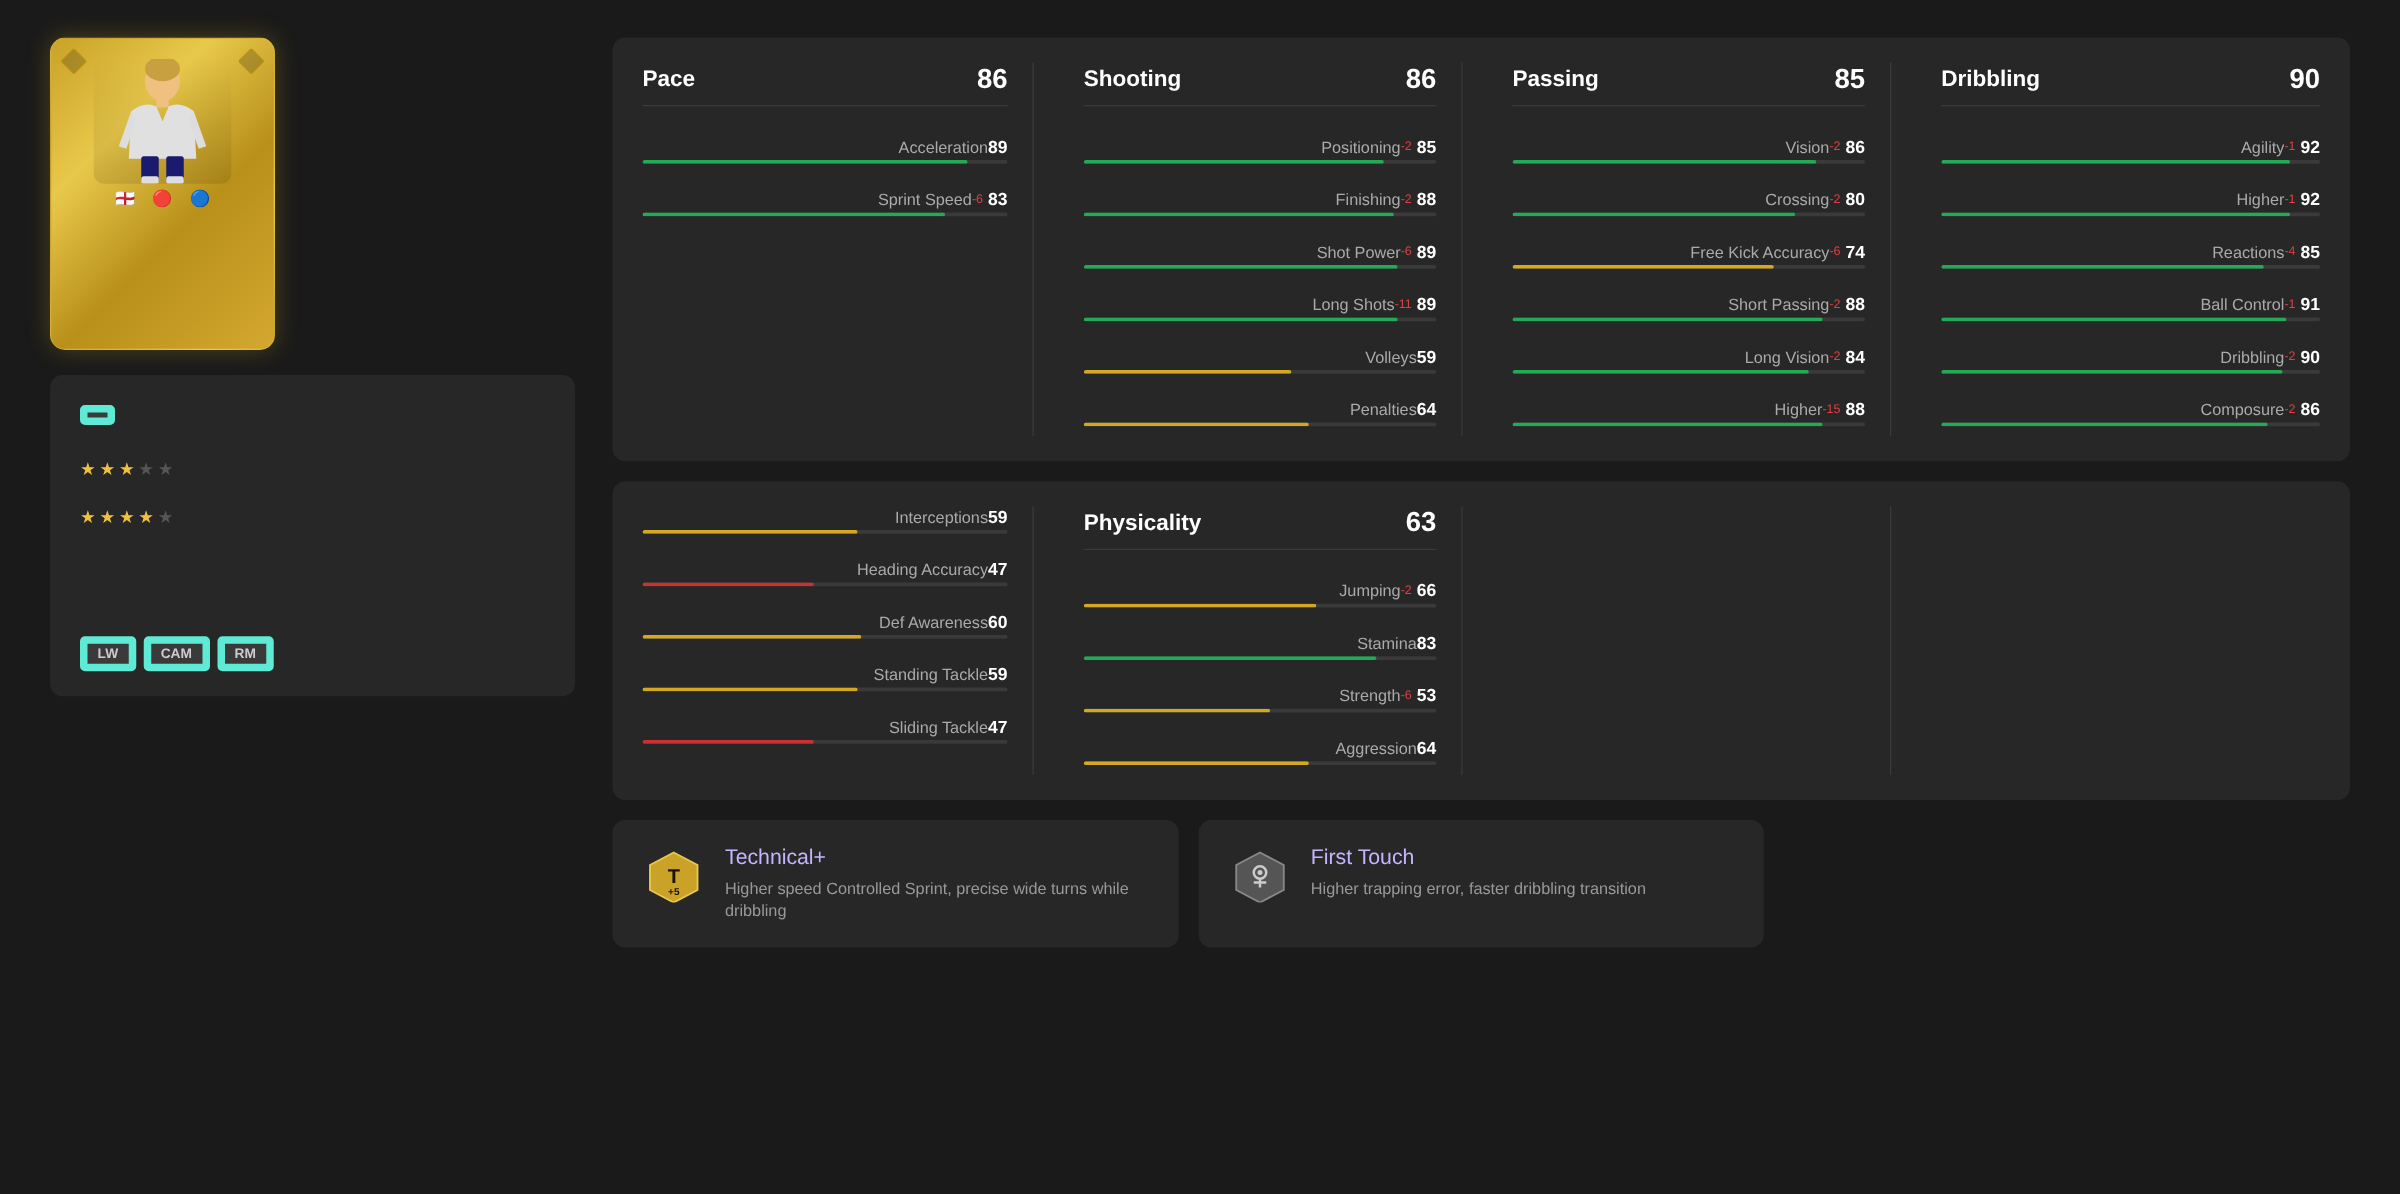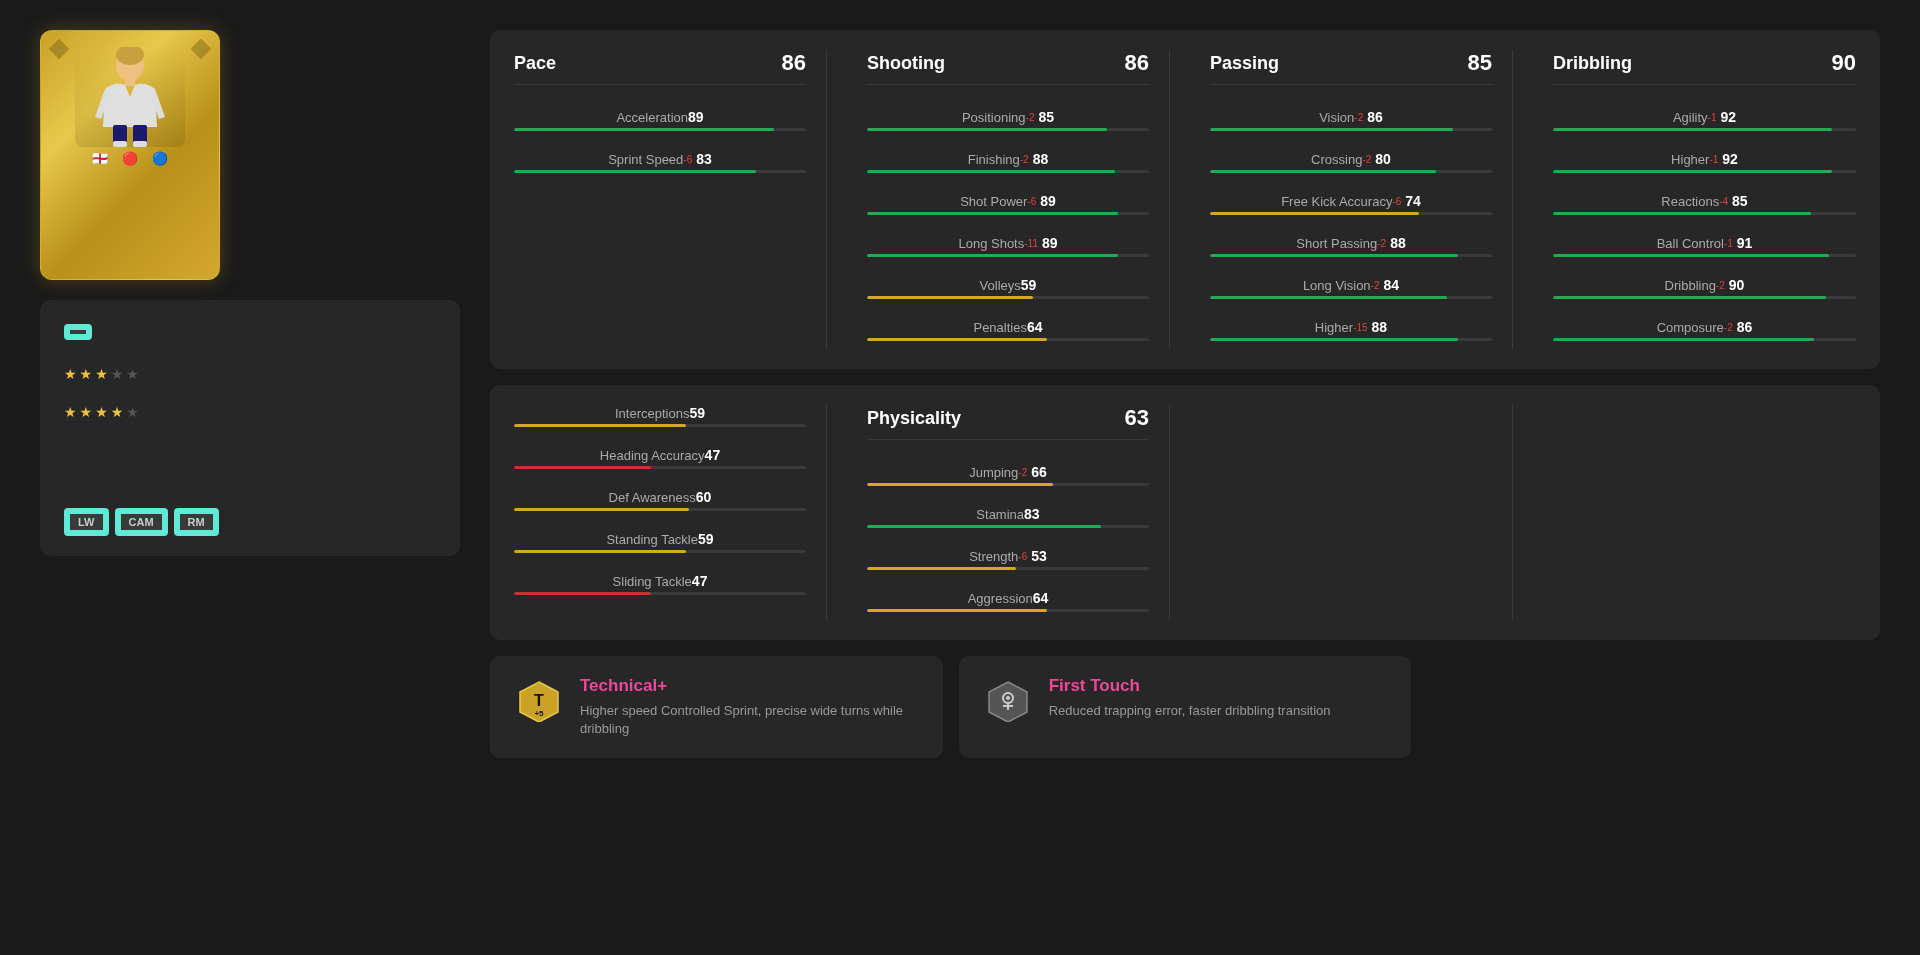--- a/index.html
+++ b/index.html
@@ -255,21 +255,21 @@
     }
 
     .stat-row {
       display: flex;
       flex-direction: column;
       margin-bottom: 8px;
     }
 
     .stat-top {
       display: flex;
-      justify-content: center;
+      justify-content: flex-end;
       align-items: center;
       margin-bottom: 3px;
     }
 
     .stat-name {
       font-size: 13px;
       color: #aaaaaa;
     }
 
     .stat-value-row {
@@ -329,22 +329,22 @@
     }
 
     .trait-text {
       display: flex;
       flex-direction: column;
       gap: 6px;
     }
 
     .trait-name {
       font-size: 17px;
-      font-weight: 700;
-      color: #ec4899;
+      font-weight: 400;
+      color: #c4b5fd;
     }
 
     .trait-desc {
       font-size: 13px;
       color: #999;
       line-height: 1.4;
     }
 
     
     .stats-grid > .stat-category:not(:last-child) {
@@ -893,19 +893,19 @@
             <svg width="42" height="42" viewBox="0 0 42 42" fill="none" xmlns="http://www.w3.org/2000/svg">
       <polygon points="21,2 40,12 40,32 21,42 2,32 2,12" fill="#555" stroke="#888" stroke-width="1.5"></polygon>
       <circle cx="21" cy="18" r="5" fill="none" stroke="#ccc" stroke-width="2"></circle>
       <circle cx="21" cy="18" r="2" fill="#ccc"></circle>
       <path d="M21 23 L21 30" stroke="#ccc" stroke-width="2"></path>
       <path d="M16 26 L26 26" stroke="#ccc" stroke-width="2"></path>
     </svg>
           </div>
           <div class="trait-text">
             <div class="trait-name">First Touch</div>
-            <div class="trait-desc">Reduced trapping error, faster dribbling transition</div>
+            <div class="trait-desc">Higher trapping error, faster dribbling transition</div>
           </div>
         </div>
       </div>
 
   </div>
 </div>
 
 </body></html>

